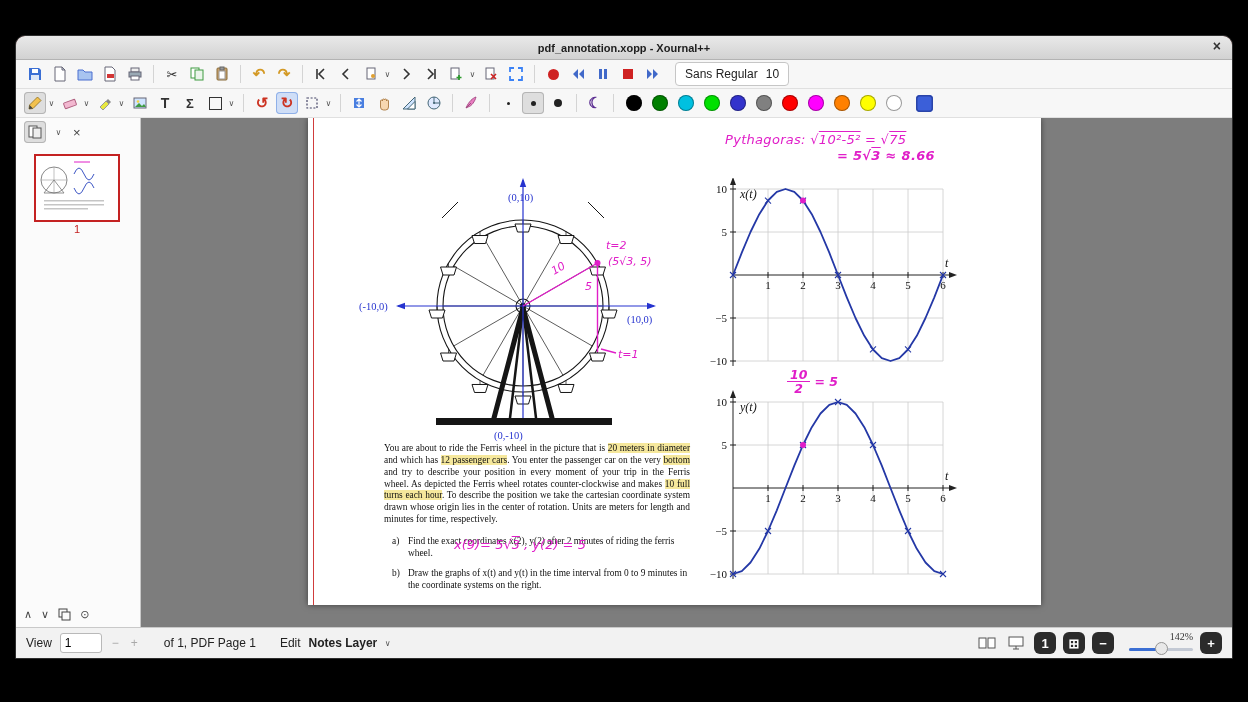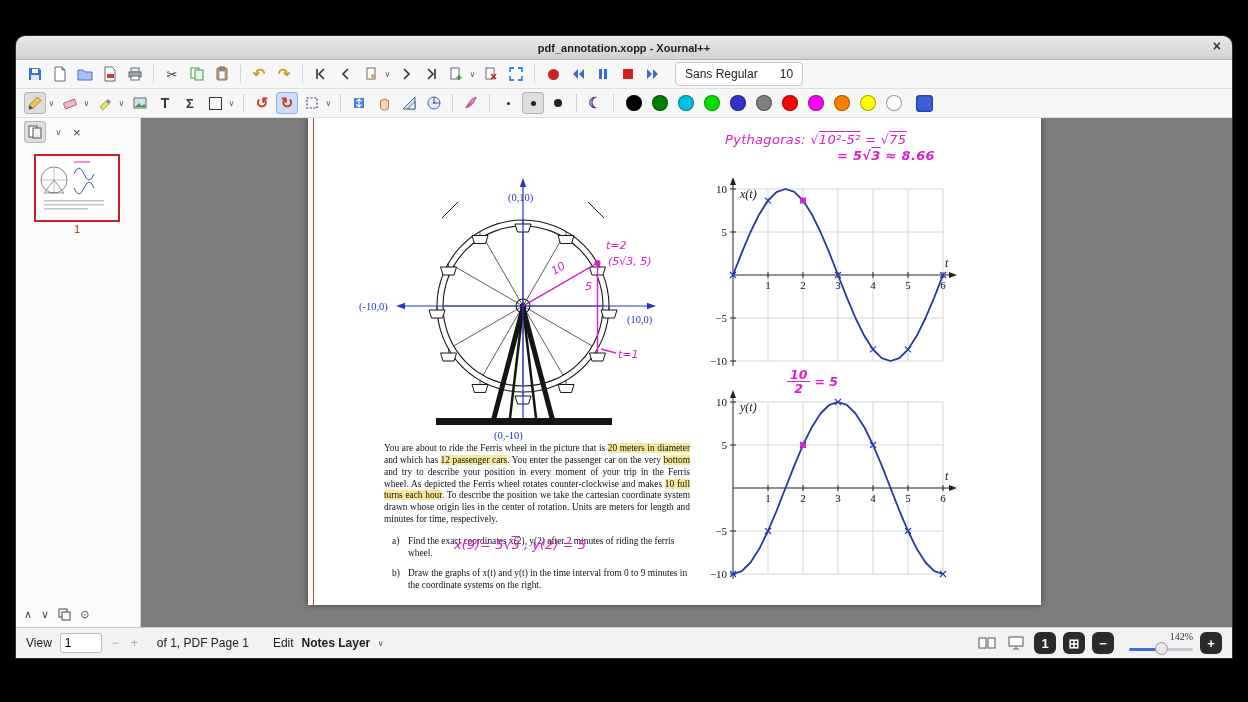--- a/index.html
+++ b/index.html
@@ -23,21 +23,21 @@
         border-radius:4px;color:#333;position:relative;}
   .tbtn svg{display:block;}
   .pressed{background:#dedede;box-shadow:inset 0 0 0 1px #b5b5b5;}
   .pressed-blue{background:#cfdef7;box-shadow:inset 0 0 0 1px #8fb0e8;}
   .sep{width:1px;height:18px;background:#d4d4d4;margin:0 4px;flex:0 0 1px;}
   .chev{font-size:8px;color:#555;width:9px;text-align:center;margin-left:-2px;}
   .glyph13{font-size:13px;} .glyph15{font-size:15px;font-weight:bold;}
   .gold{color:#d49a26;} .redg{color:#cc3322;}
   .dot-red{width:11px;height:11px;border-radius:50%;background:#cf2222;display:block;}
   .sq-red{width:10px;height:10px;background:#cf2222;display:block;}
-  .font-btn{display:flex;align-items:center;gap:22px;background:#fff;border:1px solid #c6c6c6;
+  .font-btn{display:flex;align-items:center;gap:8px;background:#fff;border:1px solid #c6c6c6;
             border-radius:4px;height:22px;padding:0 9px;margin-left:8px;}
   .shape-sq{width:11px;height:11px;border:1.6px solid #333;display:block;}
   .dotbtn .dot{background:#222;border-radius:50%;display:block;}
   .swatch{width:16px;height:16px;border-radius:50%;box-shadow:inset 0 0 0 1px rgba(0,0,0,.35);flex:0 0 16px;margin:0 5px;}
   .color-picker{width:17px;height:17px;border-radius:4px;background:#3b5fd9;
                 box-shadow:inset 0 0 0 1.5px #2a44a8;margin-left:6px;}
   
   .main{flex:1;display:flex;min-height:0;}
   .sidebar{width:124px;flex:0 0 124px;background:#fbfbfb;border-right:1px solid #c9c9c9;
            display:flex;flex-direction:column;}
@@ -628,21 +628,21 @@
 
       </div>
     </div>
   </div>
 
   <div class="statusbar">
     <span>View</span>
     <input class="page-input" value="1" style="">
     <span class="mini-btn">−</span>
     <span class="mini-btn">+</span>
-    <span style="margin-left:9px;">of 1, PDF Page 1</span>
+    <span style="margin-left:16px;">of 1, PDF Page 1</span>
     <span style="margin-left:16px;">Edit</span>
     <span class="lbl-bold">Notes Layer</span>
     <span class="chev">∨</span>
     <span class="right-group">
       <span class="tbtn">
             <svg width="18" height="14" viewBox="0 0 18 14">
               <rect x="1" y="2" width="7" height="10" fill="#fff" stroke="#555"></rect>
               <rect x="10" y="2" width="7" height="10" fill="#fff" stroke="#555"></rect>
             </svg>
           </span>

